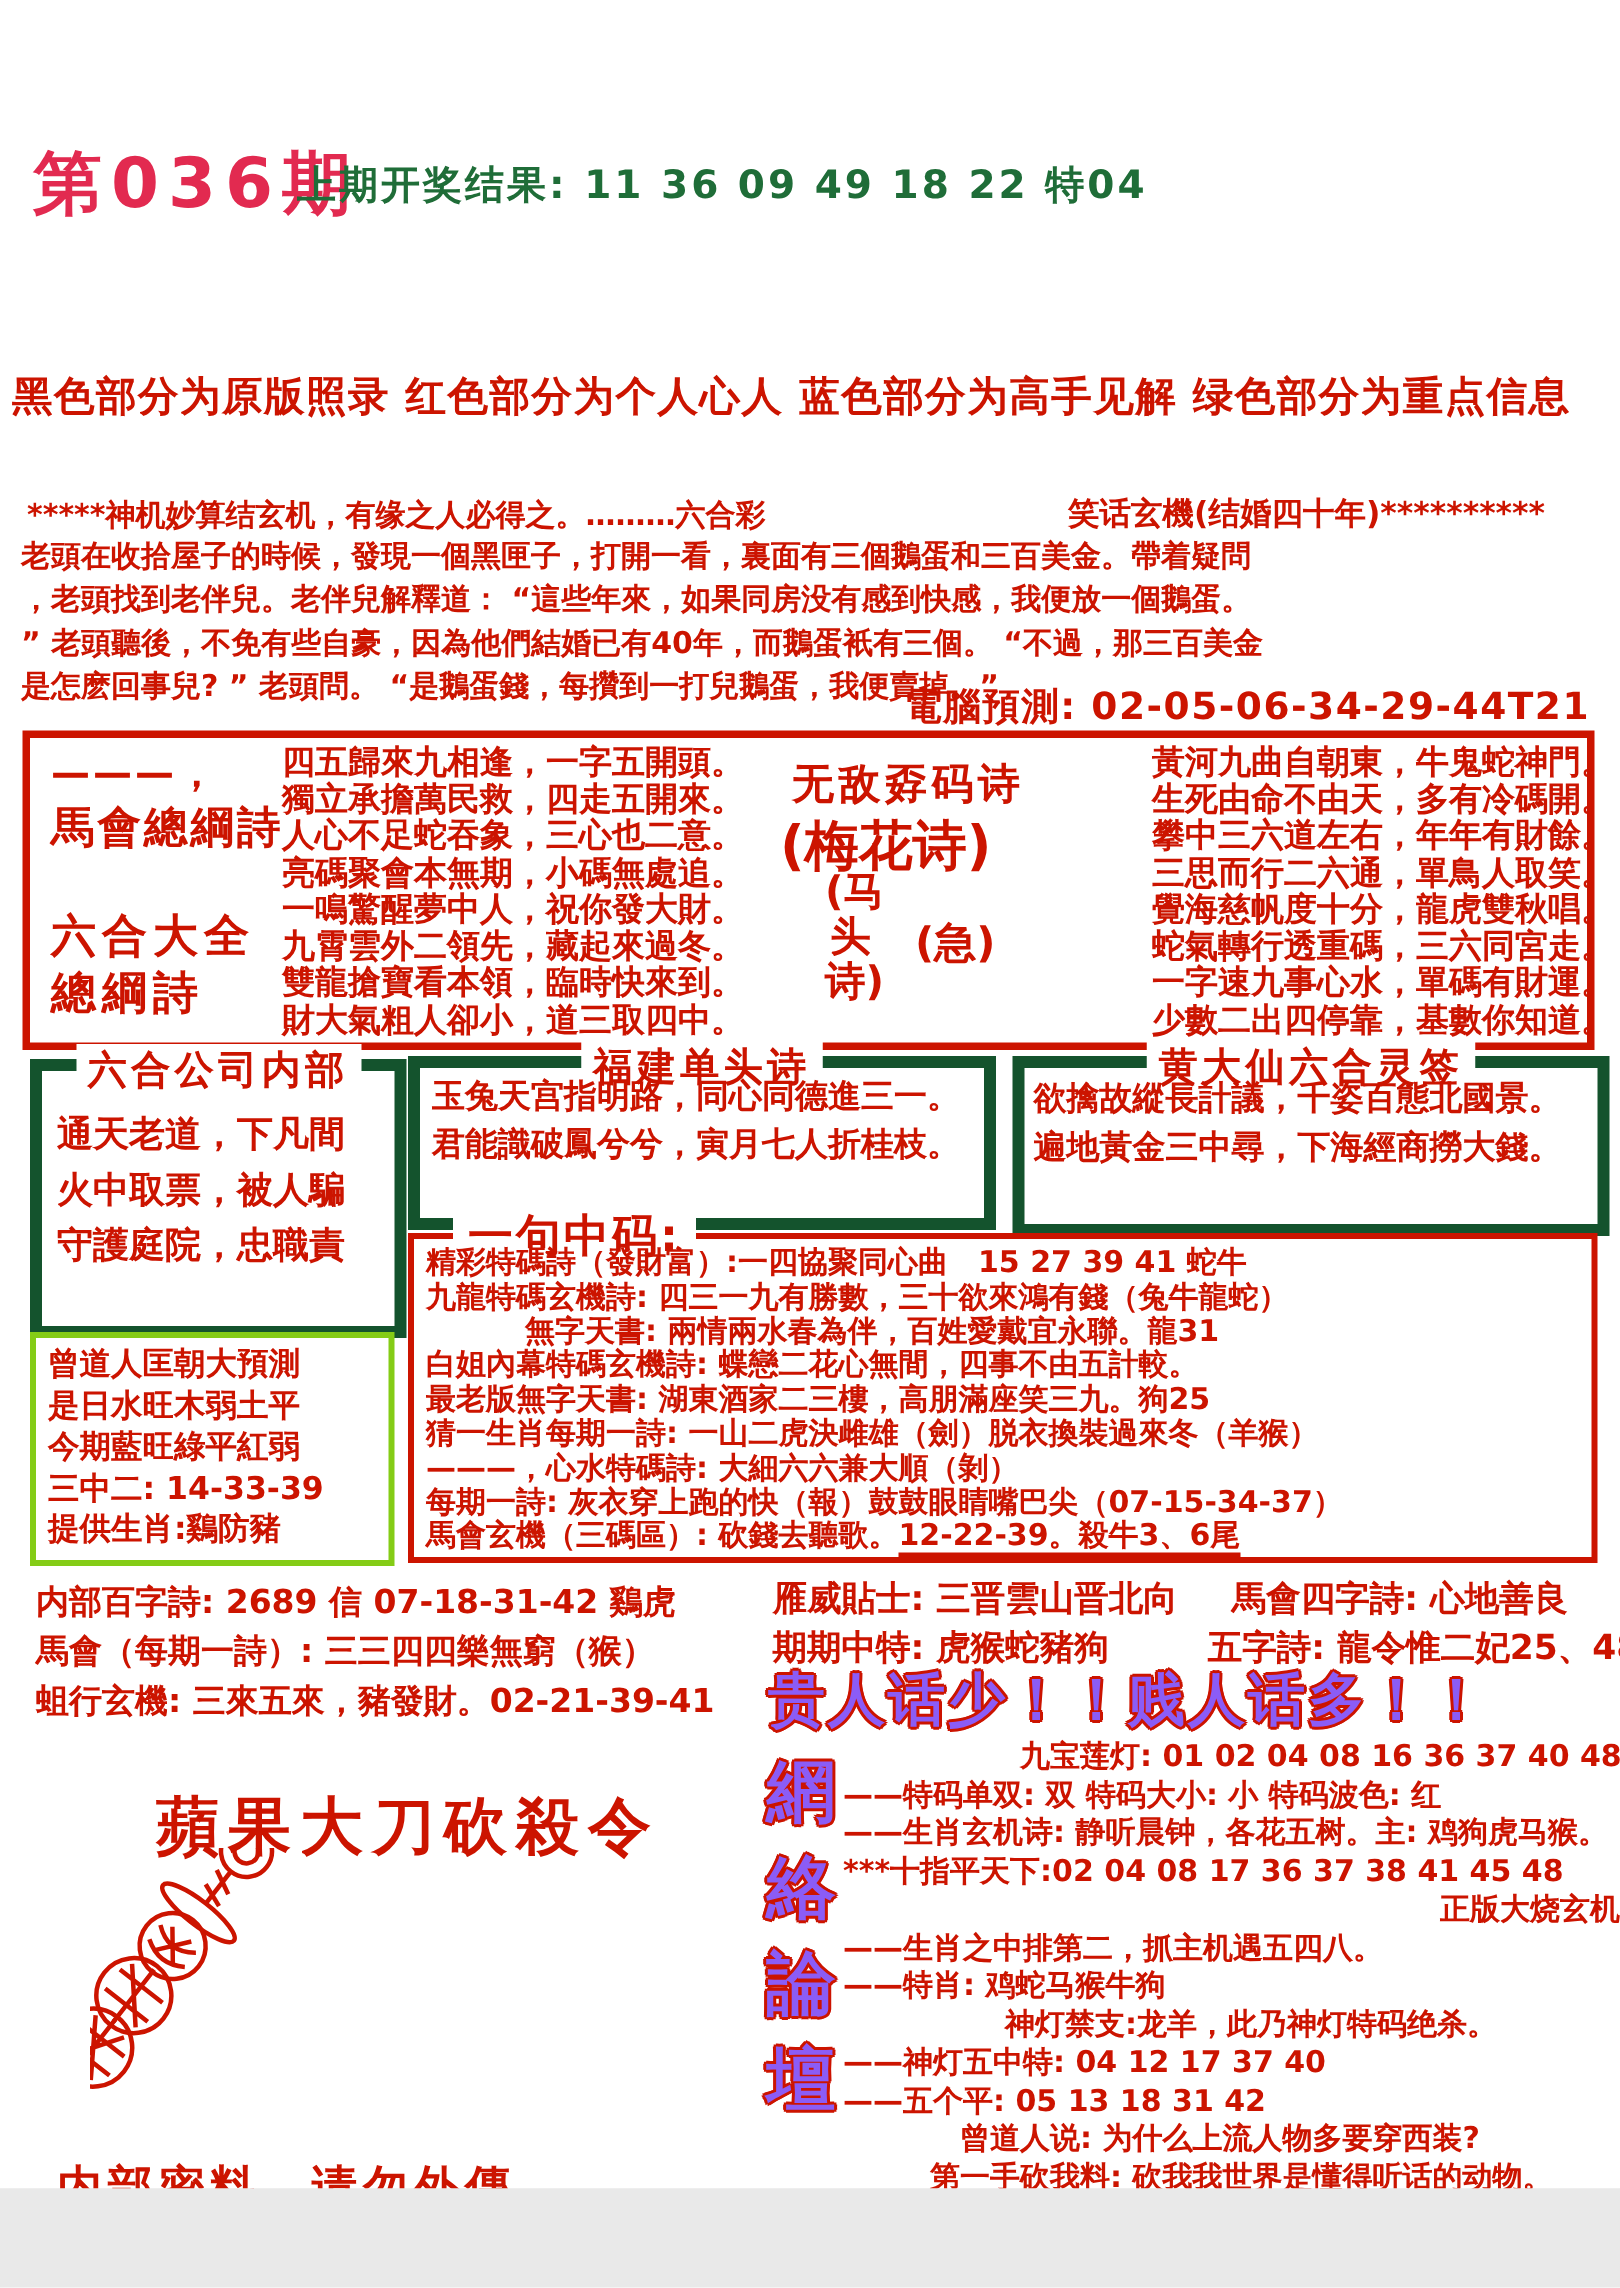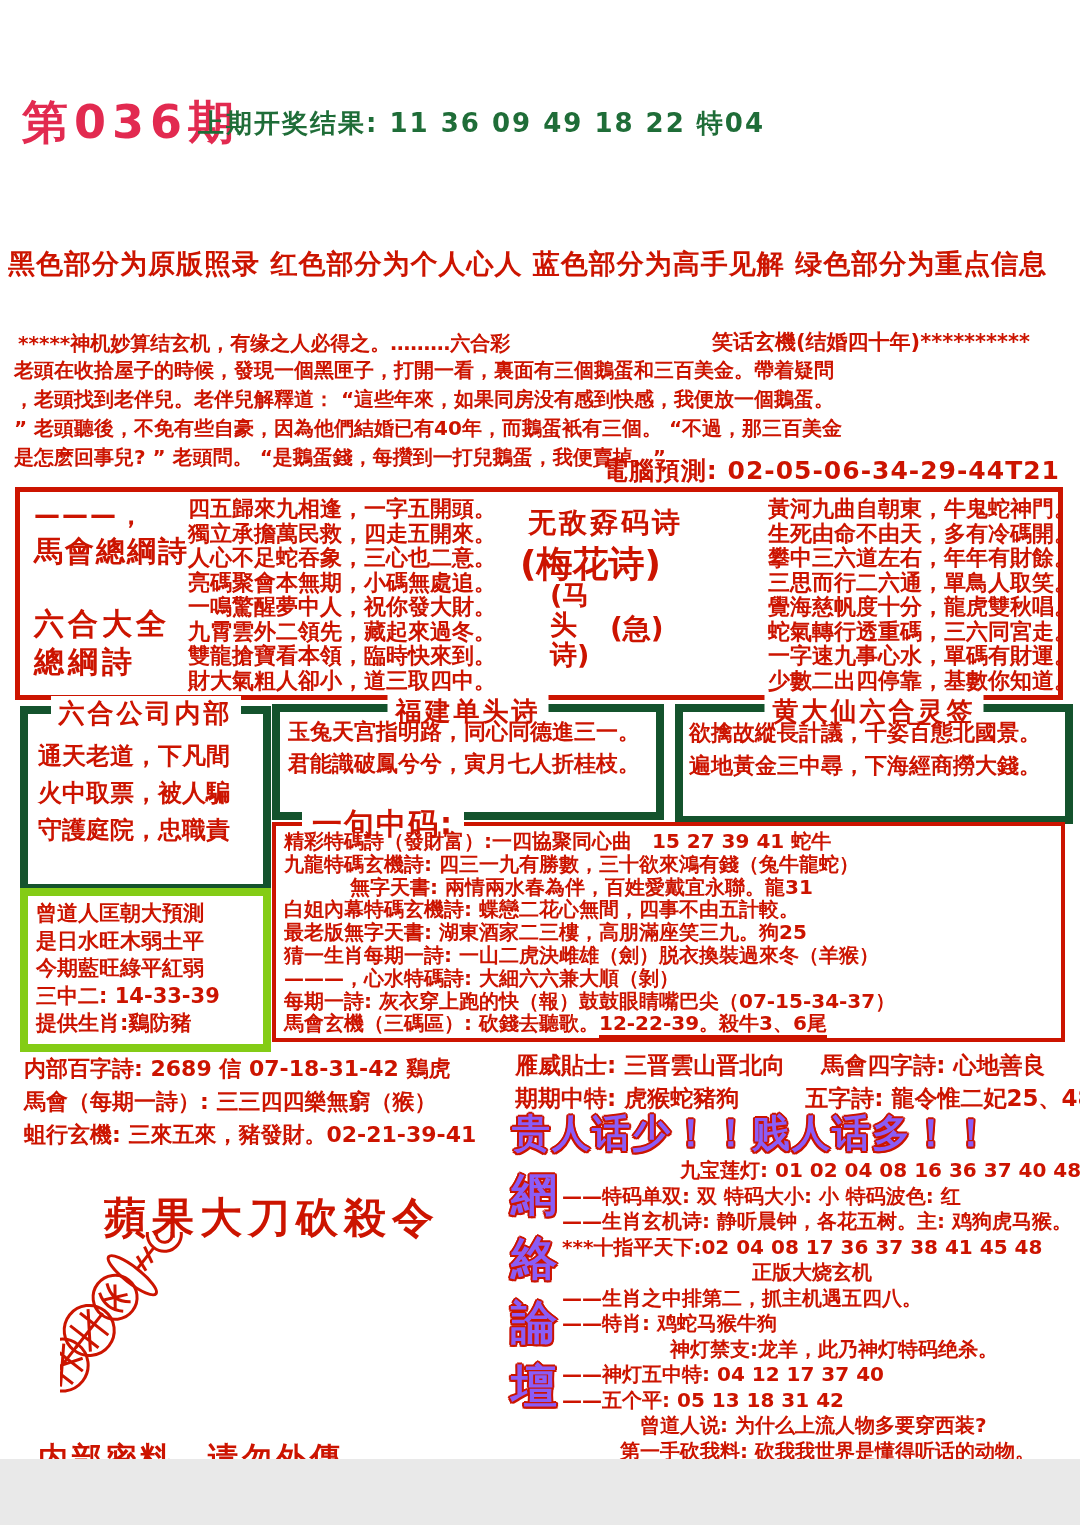--- a/index.html
+++ b/index.html
@@ -21,62 +21,62 @@
   #box1{left:15px;top:487px;width:1038px;height:203px;border:5px solid #cc1400;}
   #box1 .scrub{left:14px;top:6px;font-size:26px;letter-spacing:2px;}
   #box1 .lbl1{left:14px;top:40px;font-size:29px;letter-spacing:2px;}
   #box1 .lbl2a{left:14px;top:112px;font-size:30px;letter-spacing:4px;}
   #box1 .lbl2b{left:14px;top:150px;font-size:30px;letter-spacing:4px;}
   .poemcol{font-size:22px;line-height:24.5px;white-space:nowrap;}
   #poems-left{left:168px;top:5px;}
   #poems-right{left:748px;top:5px;}
   #box1 .mtitle1{left:508px;top:12px;font-size:28px;letter-spacing:3px;}
   #box1 .mtitle2{left:500px;top:48px;font-size:36px;}
-  #box1 .mvert{left:530px;top:88px;font-size:27px;width:34px;line-height:30px;text-align:left;}
+  #box1 .mvert{left:530px;top:88px;font-size:27px;width:34px;line-height:30px;text-align:center;}
   #box1 .murgent{left:590px;top:118px;font-size:28px;}
   
   .fbox{border:8px solid #14532d;}
   .fbox .ftitle{position:absolute;top:-18px;left:50%;transform:translateX(-50%);
                 background:#fff;padding:0 8px;font-size:26px;letter-spacing:3px;white-space:nowrap;}
   #box-company{left:20px;top:706px;width:235px;height:170px;}
   #box-company .blines{position:absolute;left:10px;top:24px;font-size:24px;line-height:37px;white-space:nowrap;}
   #box-fujian{left:272px;top:704px;width:376px;height:100px;}
   #box-fujian .blines{position:absolute;left:8px;top:4px;font-size:22px;line-height:32px;white-space:nowrap;}
   #box-wong{left:675px;top:704px;width:382px;height:104px;}
   #box-wong .blines{position:absolute;left:6px;top:4px;font-size:22px;line-height:33px;white-space:nowrap;}
   
   #box-yiju{left:272px;top:822px;width:785px;height:212px;border:4px solid #cc1400;}
   #box-yiju .ytitle{position:absolute;top:-22px;left:26px;background:#fff;padding:0 10px;
                     font-size:30px;letter-spacing:2px;}
   #box-yiju .ylines{position:absolute;left:8px;top:4px;font-size:20px;line-height:22.8px;white-space:nowrap;}
   #box-yiju .ind{padding-left:66px;}
   .uline{border-bottom:4px solid #cc1400;}
   
-  #box-zeng{left:20px;top:888px;width:235px;height:148px;border:8px solid #84cc16;}
+  #box-zeng{left:20px;top:888px;width:235px;height:148px;border:4px solid #84cc16;}
   #box-zeng .blines{position:absolute;left:8px;top:4px;font-size:21px;line-height:27.5px;white-space:nowrap;}
   
   #bleft{left:24px;top:1052px;font-size:22px;line-height:33px;white-space:nowrap;}
   #bright1{left:515px;top:1050px;font-size:23px;white-space:nowrap;}
   #bright1 .gap{display:inline-block;width:36px;}
   #bright2{left:515px;top:1083px;font-size:23px;white-space:nowrap;}
   #bright2 .gap{display:inline-block;width:66px;}
   .outline{color:#8b5cf6;text-shadow:-1.5px -1.5px 0 #cc1400,1.5px -1.5px 0 #cc1400,
            -1.5px 1.5px 0 #cc1400,1.5px 1.5px 0 #cc1400,0 2px 0 #cc1400,0 -2px 0 #cc1400,
            2px 0 0 #cc1400,-2px 0 0 #cc1400;}
   #bright-big{left:512px;top:1108px;font-size:38px;letter-spacing:2px;}
   
   #apple-title{left:72px;top:1190px;font-size:42px;letter-spacing:6px;margin-left:32px;}
   #dagger{left:60px;top:1232px;}
   #apple-footer{left:38px;top:1438px;font-size:30px;letter-spacing:4px;}
   
   #forum-vert{left:508px;top:1162px;font-size:46px;line-height:64px;width:52px;text-align:center;}
   #forum{left:562px;top:1158px;width:518px;font-size:20px;line-height:25.5px;}
   #forum div{white-space:nowrap;}
   #forum .c1{padding-left:118px;}
-  #forum .c2{padding-left:190px;}
+  #forum .c2{padding-left:190px;text-align:right;}
   #forum .c3{padding-left:108px;}
   #forum .c4{padding-left:78px;}
   #forum .c5{padding-left:58px;}
   #forum .c6{padding-left:70px;}
 </style>
 </head>
 <body>
 
 <div id="page">
 

